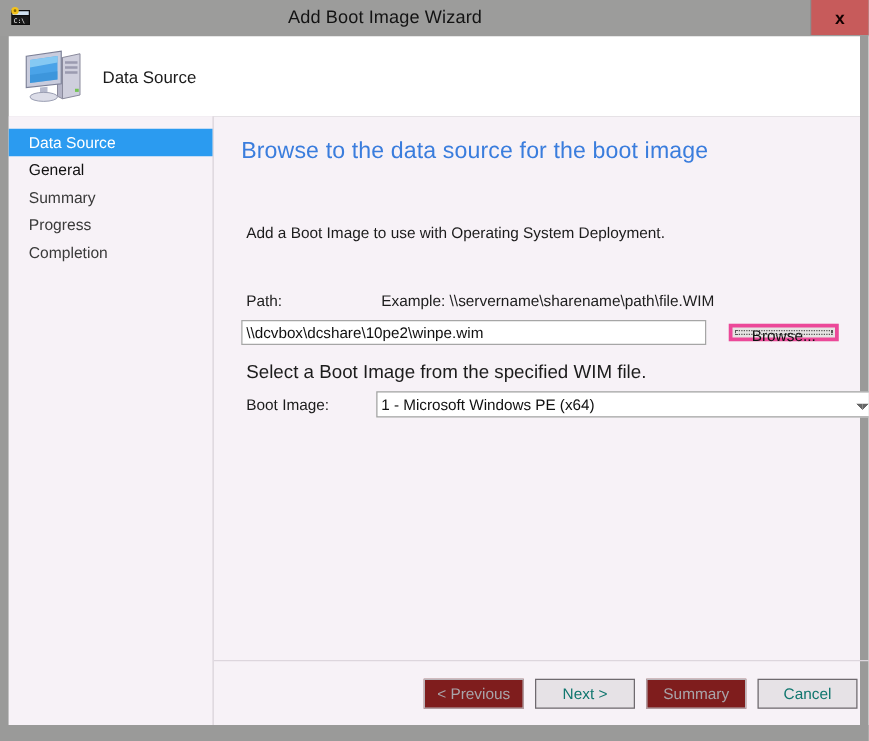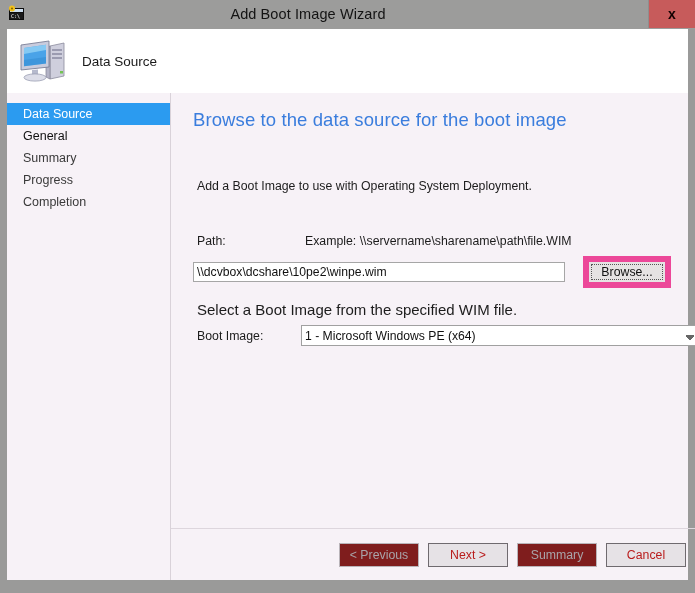--- a/index.html
+++ b/index.html
@@ -178,23 +178,23 @@
     background: #ffffff;
     font-family: "Liberation Sans", sans-serif;
     font-size: 12.2px;
     color: #101010;
     padding: 0 3px;
     outline: none;
   }
   .browse-btn {
     margin-left: 18px;
     width: 88px;
-    height: 32px;
-    box-sizing: border-box;
-    border: 6px solid #ec4899;
+    height: 14px;
+    box-sizing: border-box;
+    border: 3px solid #ec4899;
     background: #e6e3e3;
     font-family: "Liberation Sans", sans-serif;
     font-size: 12.3px;
     color: #101010;
     cursor: pointer;
     padding: 0;
     position: relative;
   }
   .browse-btn .focus-ring {
     position: absolute;
@@ -273,21 +273,21 @@
     background: #7f1d1d;
     color: #a9a4a9;
     font-family: "Liberation Sans", sans-serif;
     font-size: 12.3px;
     cursor: default;
     padding: 0;
   }
   .wbtn.enabled {
     border: 1px solid #6f6a6f;
     background: #e6e2e6;
-    color: #b91c1c;
+    color: #0f766e;
     cursor: pointer;
   }
 
   
   .frame-bottom {
     position: absolute;
     left: 0;
     bottom: 0;
     width: 695px;
     height: 13px;

